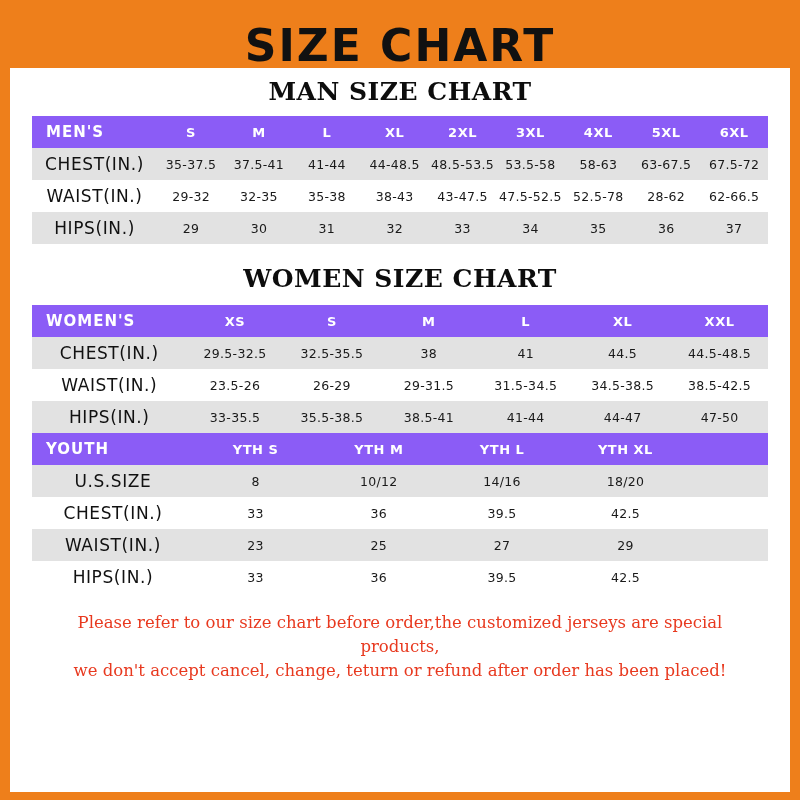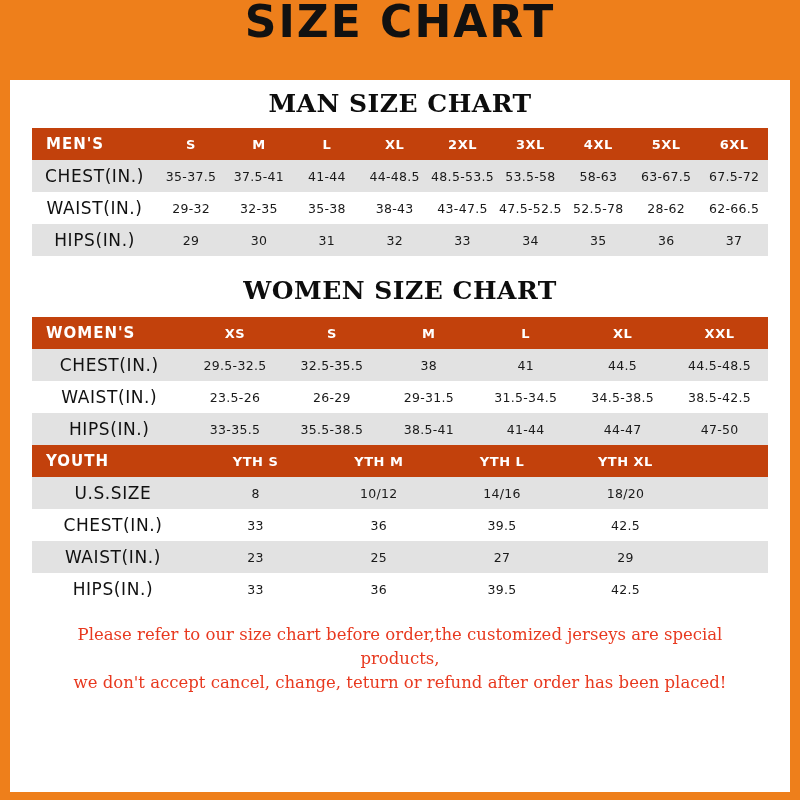--- a/index.html
+++ b/index.html
@@ -18,23 +18,23 @@
     width: 800px;
     height: 800px;
     background: #ffffff;
     box-sizing: border-box;
     border-left: 10px solid #ee7f1b;
     border-right: 10px solid #ee7f1b;
     border-bottom: 8px solid #ee7f1b;
   }
   .banner {
     background: #ee7f1b;
-    height: 80px;
+    height: 68px;
     display: flex;
-    align-items: flex-start;
+    align-items: flex-end;
     justify-content: center;
     margin: 0 -10px;
   }
   .banner-title {
     font-family: "DejaVu Sans", sans-serif;
     font-weight: bold;
     font-size: 44px;
     letter-spacing: 2px;
     color: #111111;
     line-height: 1;
@@ -58,21 +58,21 @@
     width: 100%;
     border-collapse: collapse;
     table-layout: fixed;
   }
   table.size-table th,
   table.size-table td {
     text-align: center;
     font-family: "DejaVu Sans", sans-serif;
   }
   thead tr {
-    background: #c2410c;
+    background: #8b5cf6;
   }
   thead th {
     color: #ffffff;
     font-weight: bold;
     padding: 7px 1px;
     font-size: 13px;
     letter-spacing: 0.5px;
   }
   thead th.rowhead {
     text-align: left;

